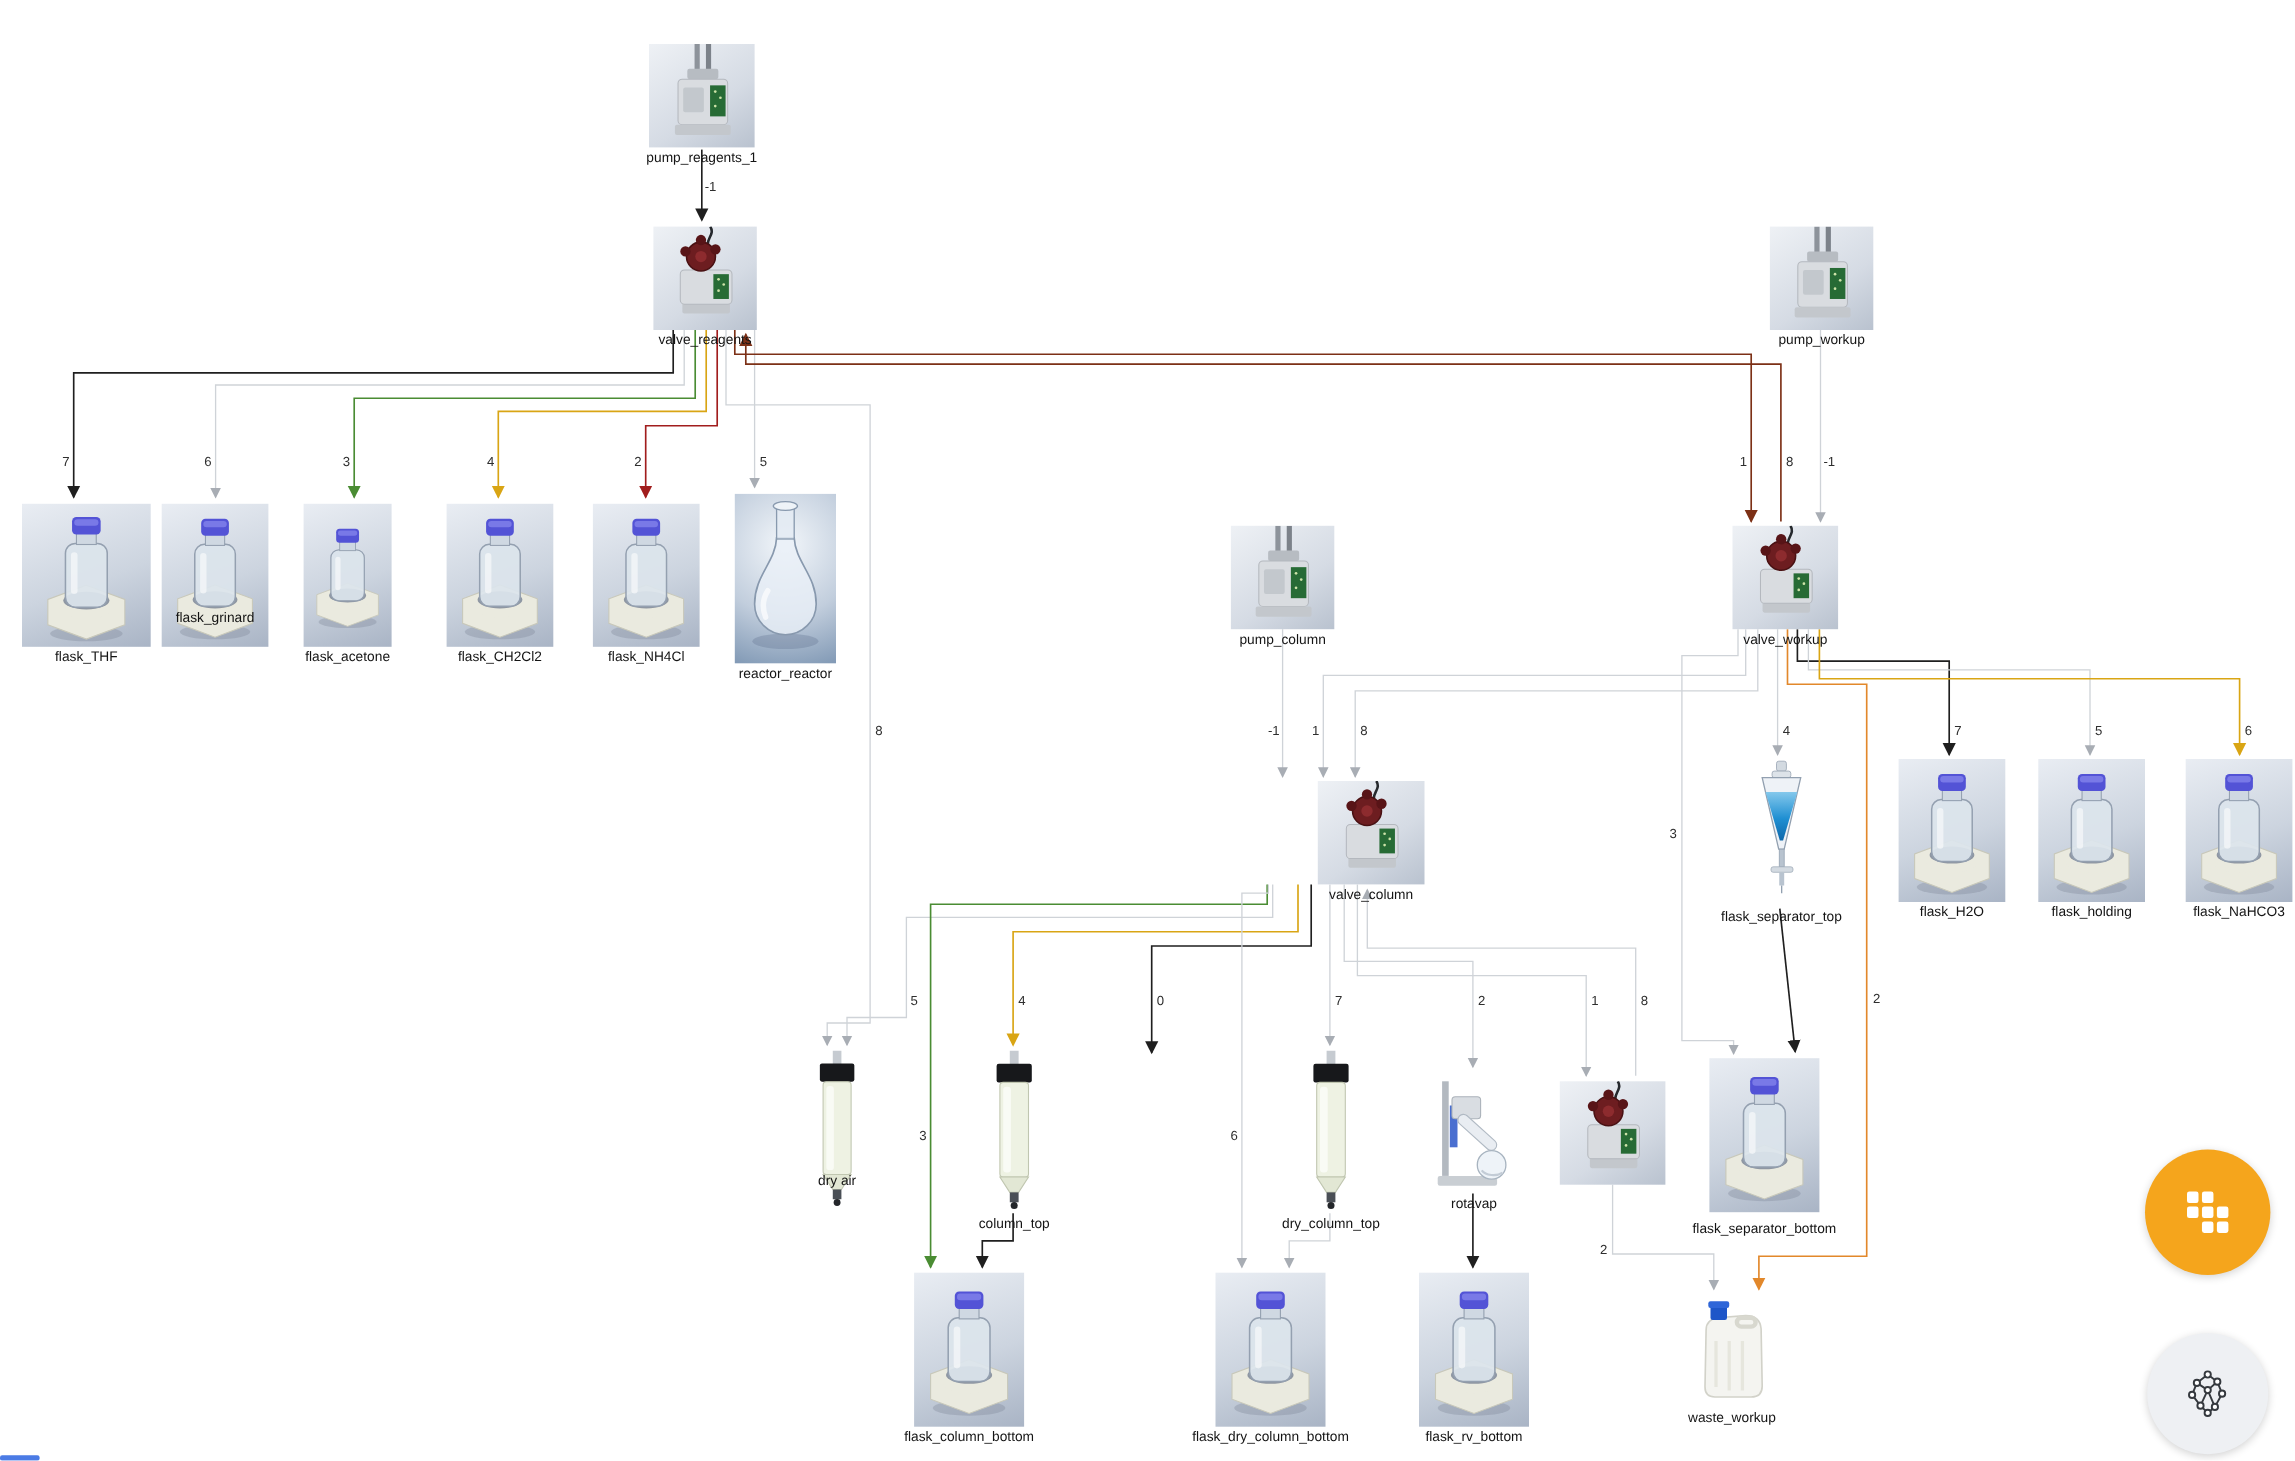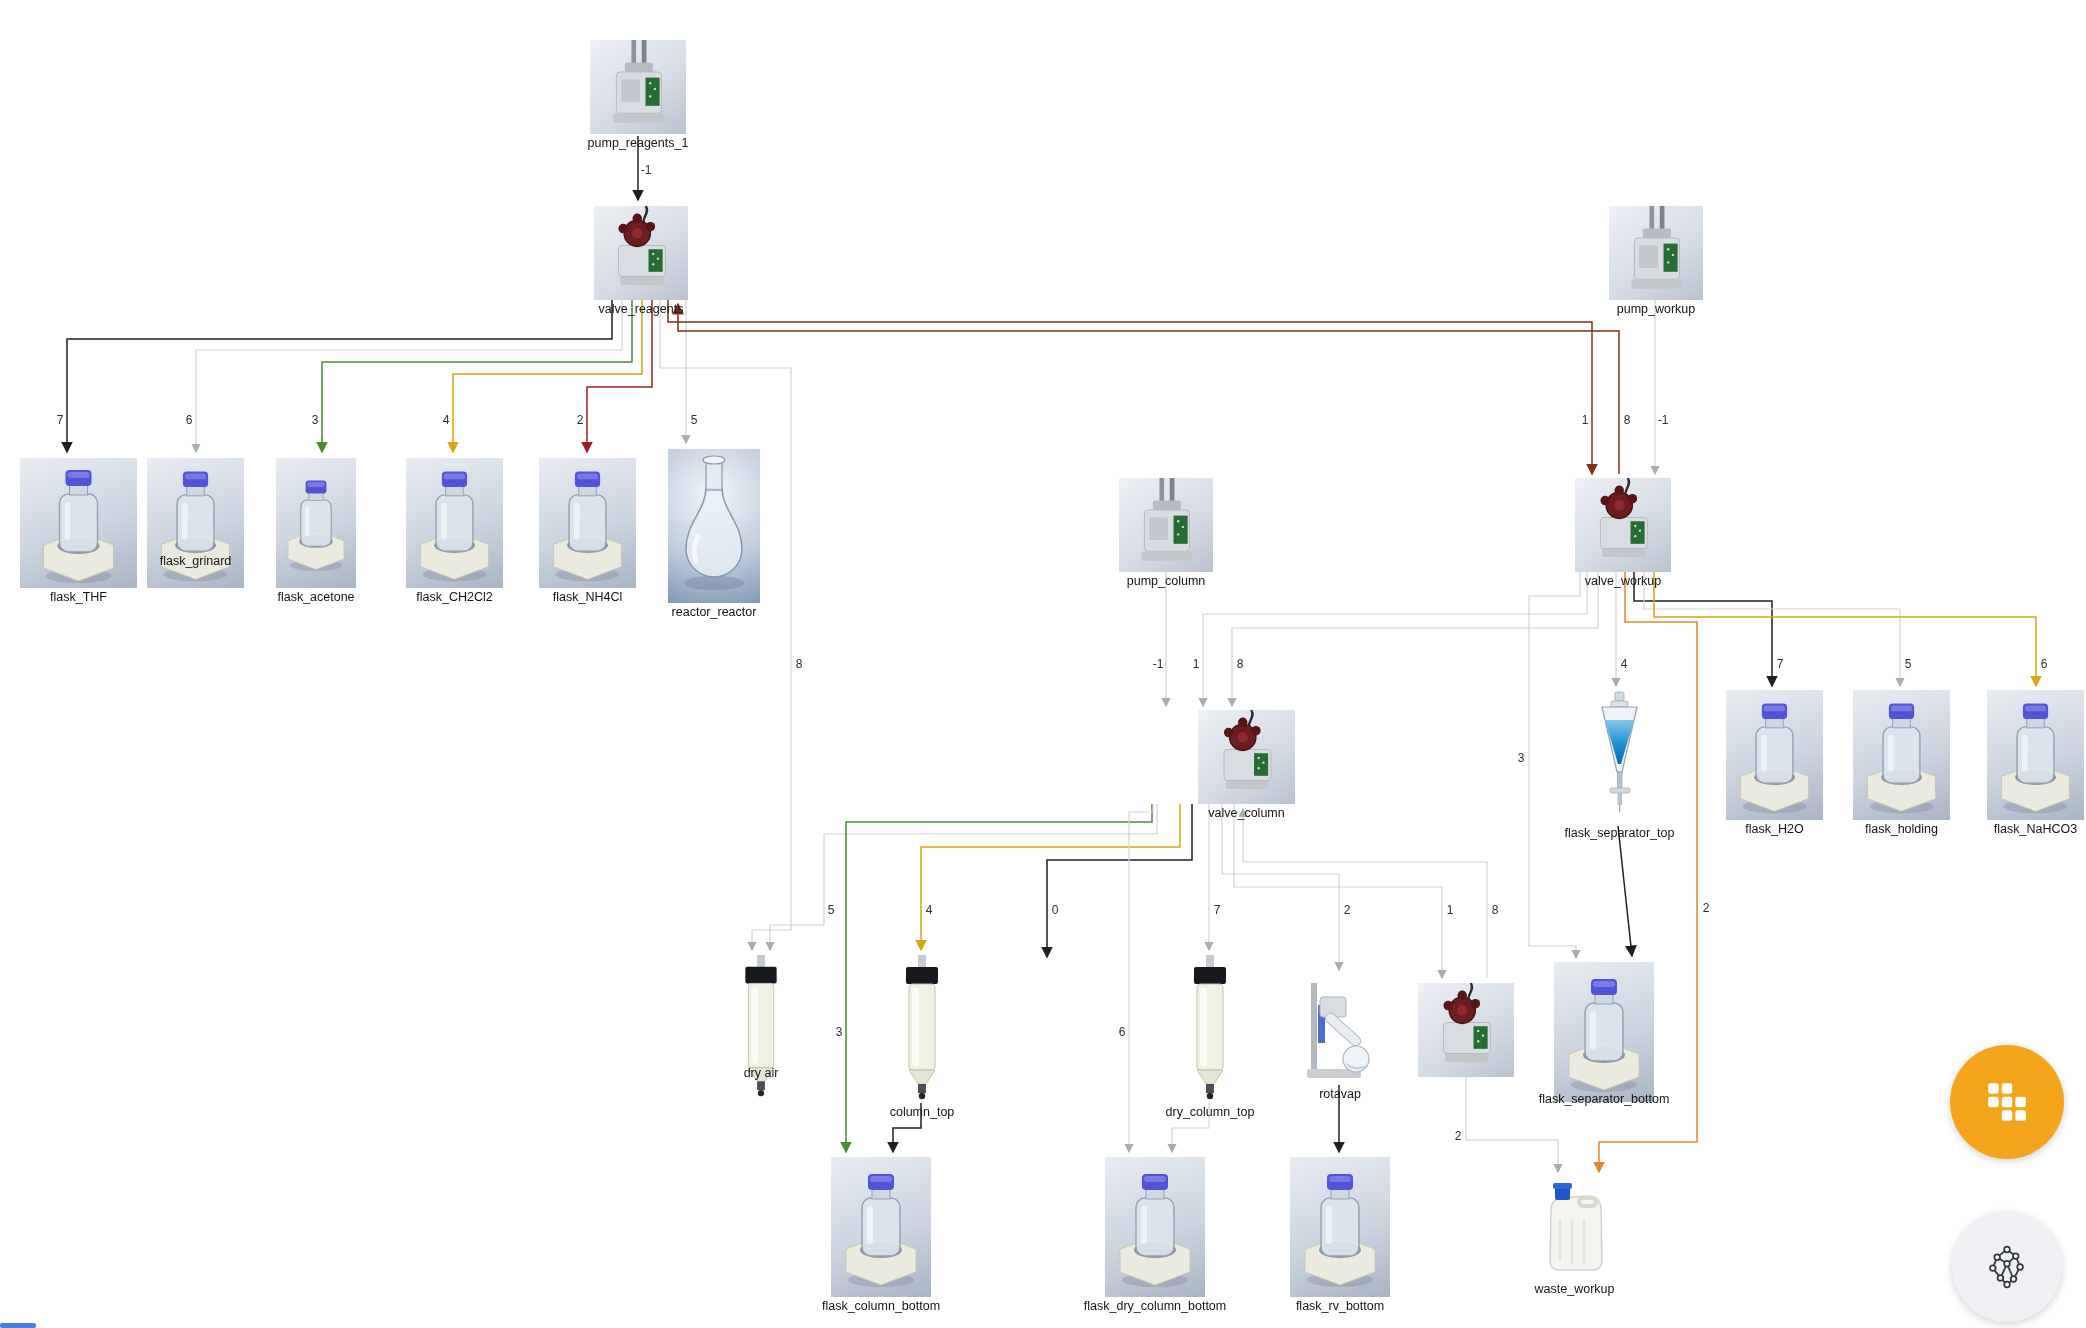--- a/index.html
+++ b/index.html
@@ -420,21 +420,21 @@
 <ellipse cx="50" cy="118" rx="33" ry="7" fill="#7e8797" opacity="0.35"></ellipse>
 <polygon points="50,74 85,87 85,110 50,123 15,110 15,87" fill="#eaeadf" stroke="#c8c8ba"></polygon>
 <ellipse cx="50" cy="88" rx="21" ry="8" fill="#8f97a3"></ellipse>
 <rect x="31" y="36" width="38" height="58" rx="9" fill="#dce4ec" fill-opacity="0.93" stroke="#94a0b0" stroke-width="1.4"></rect>
 <rect x="36" y="44" width="6" height="38" rx="3" fill="#ffffff" opacity="0.55"></rect>
 <path d="M29,93 a21,8 0 0 0 42,0" fill="none" stroke="#eaeadf" stroke-width="7"></path>
 <rect x="41" y="26" width="18" height="11" fill="#cfd8e2" stroke="#94a0b0"></rect>
 <rect x="37" y="12" width="26" height="16" rx="4" fill="#5353d6"></rect>
 <rect x="39" y="14" width="22" height="6" rx="3" fill="#8080ea" opacity="0.85"></rect>
         </svg></div>
-      <div class="node-label" style="top: 130px;">flask_separator_bottom</div>
+      <div class="node-label" style="top: 148px;">flask_separator_bottom</div>
     </div>
     <div class="node" style="left: 831px; top: 1157px; width: 100px; height: 140px;">
       <div class="node-img type-flask" style="height: 140px;"><svg viewBox="0 0 100 130" width="100%" height="100%">
 <ellipse cx="50" cy="118" rx="33" ry="7" fill="#7e8797" opacity="0.35"></ellipse>
 <polygon points="50,74 85,87 85,110 50,123 15,110 15,87" fill="#eaeadf" stroke="#c8c8ba"></polygon>
 <ellipse cx="50" cy="88" rx="21" ry="8" fill="#8f97a3"></ellipse>
 <rect x="31" y="36" width="38" height="58" rx="9" fill="#dce4ec" fill-opacity="0.93" stroke="#94a0b0" stroke-width="1.4"></rect>
 <rect x="36" y="44" width="6" height="38" rx="3" fill="#ffffff" opacity="0.55"></rect>
 <path d="M29,93 a21,8 0 0 0 42,0" fill="none" stroke="#eaeadf" stroke-width="7"></path>
 <rect x="41" y="26" width="18" height="11" fill="#cfd8e2" stroke="#94a0b0"></rect>

